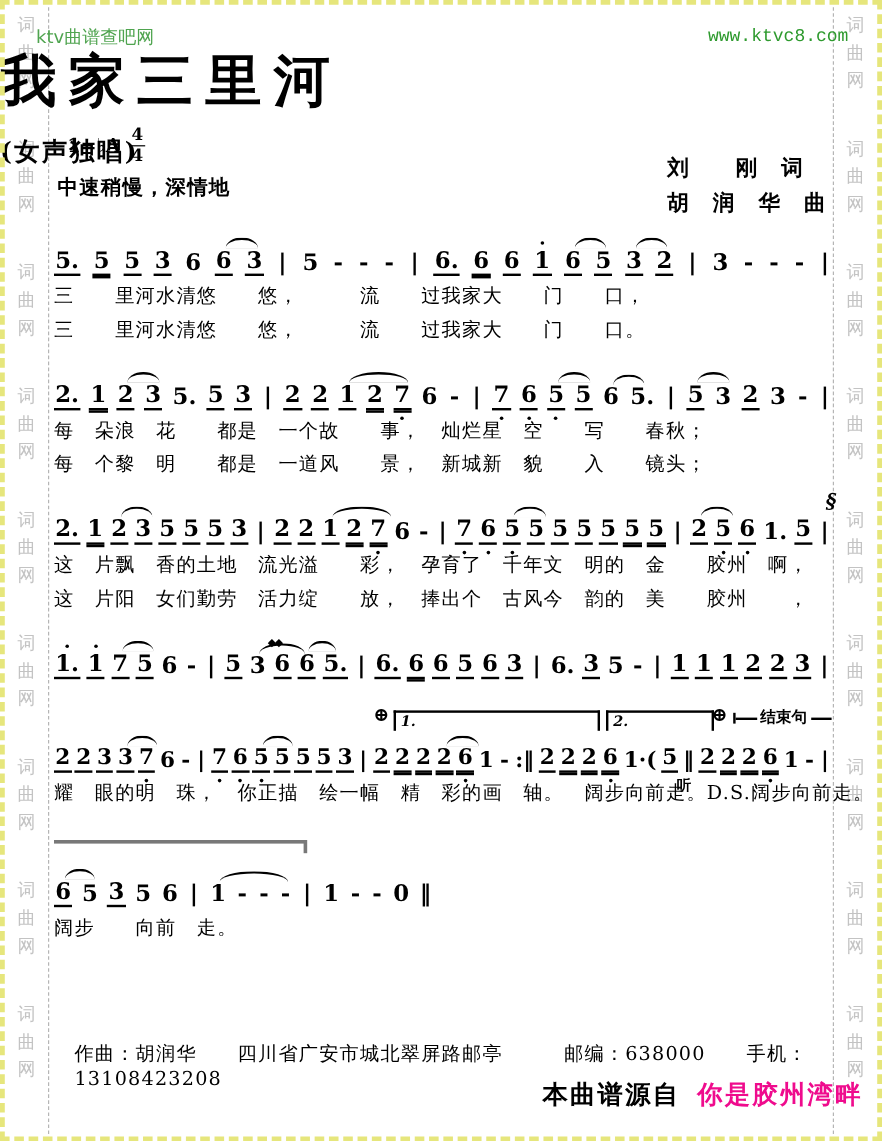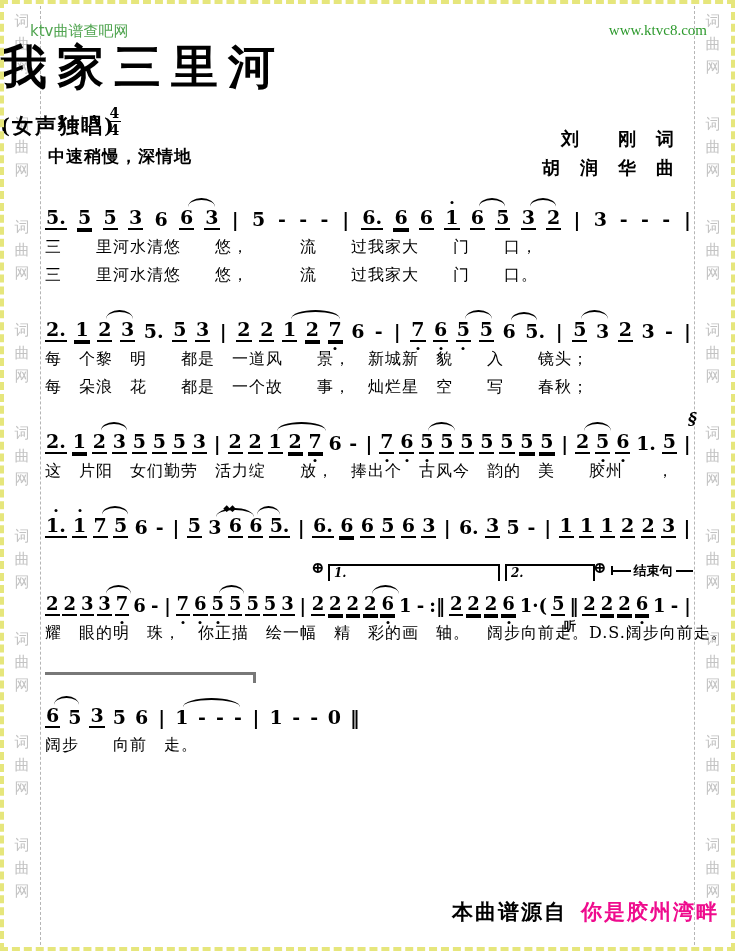--- a/index.html
+++ b/index.html
@@ -7,29 +7,29 @@
   .page{position:relative;width:735px;height:951px;background:#fff;overflow:hidden;}
   .frame{position:absolute;inset:0;border:4px dashed #e6e67c;pointer-events:none;z-index:9;}
   .rail{position:absolute;top:6px;bottom:6px;width:0;border-left:1px dashed #b5b5b5;}
   .rail.left{left:40px;} .rail.right{right:40px;}
   .wm-col{position:absolute;top:10px;bottom:6px;width:22px;display:flex;flex-direction:column;align-items:center;overflow:hidden;}
   .wm-col.left{left:11px;} .wm-col.right{right:11px;}
   .wm-group{margin-bottom:34px;display:flex;flex-direction:column;align-items:center;}
   .wm-char{color:#c3c3c3;font-size:15px;line-height:23px;font-family:"DejaVu Sans",sans-serif;}
 
   .site{position:absolute;left:30px;top:22px;color:#4fa44f;font-size:15px;font-family:"DejaVu Sans",sans-serif;}
-  .url{position:absolute;right:28px;top:22px;color:#2e9a2e;font-size:15px;font-family:Liberation Serif, serif;}
+  .url{position:absolute;right:28px;top:22px;color:#2e9a2e;font-size:15px;font-family:Liberation Mono, monospace;}
   .title{position:absolute;left:0;right:0;top:36px;text-align:left;font-size:47px;font-weight:900;letter-spacing:10px;}
   .subtitle{position:absolute;left:0;right:0;top:112px;font-size:21px;letter-spacing:2px;font-weight:bold;}
   .keyblock{position:absolute;left:56px;top:106px;font-size:16px;font-weight:bold;display:flex;align-items:center;}
   .meter{display:inline-flex;flex-direction:column;align-items:center;font-size:14px;line-height:1;margin-left:7px;font-weight:bold;}
   .meter .mt{border-bottom:1.5px solid #000;padding:0 2px 1px;}
   .meter .mb{padding-top:1px;}
   .tempo{position:absolute;left:48px;top:145px;font-size:17px;font-weight:bold;letter-spacing:1px;}
-  .credits{position:absolute;right:60px;top:126px;text-align:right;font-size:18px;font-weight:bold;line-height:29px;letter-spacing:1px;font-family:Liberation Mono, monospace;}
+  .credits{position:absolute;right:46px;top:126px;font-size:18px;font-weight:bold;line-height:29px;letter-spacing:1px;}
 
   .score{position:absolute;left:45px;right:42px;top:192px;}
   .system{position:relative;margin-bottom:18px;}
   .notes-row{display:flex;justify-content:space-between;align-items:flex-end;padding-top:12px;height:26px;}
   .sys5 .notes-row{padding-top:34px;}
   .sys6 .notes-row{width:330px;justify-content:flex-start;gap:7px;padding-top:40px;}
   .tok{position:relative;display:inline-block;min-width:11px;text-align:center;font-size:19px;font-weight:bold;line-height:1.1;}
   .sys5 .tok{font-size:18px;min-width:10px;}
   .tok-text{display:inline-block;position:relative;padding:0 1px;}
   .u1{border-bottom:2px solid #000;}
@@ -244,22 +244,22 @@
           <span class="tok "><span class="tok-text">5.</span></span>
           <span class="tok bar"><span class="tok-text">|</span></span>
           <span class="tok "><span class="arc" style="width: 1.4em;"></span><span class="tok-text u1">5</span></span>
           <span class="tok "><span class="tok-text">3</span></span>
           <span class="tok "><span class="tok-text u1">2</span></span>
           <span class="tok "><span class="tok-text">3</span></span>
           <span class="tok dash"><span class="tok-text">-</span></span>
           <span class="tok bar"><span class="tok-text">|</span></span>
         </div>
       <div class="lyrics">
+          <div class="lyric">每　朵浪　花　　都是　一个故　　事，　灿烂星　空　　写　　春秋；</div>
           <div class="lyric">每　个黎　明　　都是　一道风　　景，　新城新　貌　　入　　镜头；</div>
-          <div class="lyric">每　朵浪　花　　都是　一个故　　事，　灿烂星　空　　写　　春秋；</div>
         </div>
     </div>
     <div class="system sys3">
       <span class="segno">§</span>
       <div class="notes-row">
           <span class="tok "><span class="tok-text u1">2.</span></span>
           <span class="tok "><span class="tok-text u2">1</span></span>
           <span class="tok "><span class="arc" style="width: 1.4em;"></span><span class="tok-text u1">2</span></span>
           <span class="tok "><span class="tok-text u1">3</span></span>
           <span class="tok "><span class="tok-text u1">5</span></span>
@@ -286,20 +286,21 @@
           <span class="tok "><span class="tok-text u2">5</span></span>
           <span class="tok bar"><span class="tok-text">|</span></span>
           <span class="tok "><span class="arc" style="width: 1.4em;"></span><span class="tok-text u1">2</span></span>
           <span class="tok "><span class="ld"></span><span class="tok-text u1">5</span></span>
           <span class="tok "><span class="ld"></span><span class="tok-text u1">6</span></span>
           <span class="tok "><span class="tok-text">1.</span></span>
           <span class="tok "><span class="tok-text u1">5</span></span>
           <span class="tok bar"><span class="tok-text">|</span></span>
         </div>
       <div class="lyrics">
+          <div class="lyric">这　片飘　香的土地　流光溢　　彩，　孕育了　千年文　明的　金　　胶州　啊，</div>
           <div class="lyric">这　片阳　女们勤劳　活力绽　　放，　捧出个　古风今　韵的　美　　胶州　　，</div>
         </div>
     </div>
     <div class="system sys4">
       <div class="notes-row">
           <span class="tok "><span class="hd"></span><span class="tok-text u1">1.</span></span>
           <span class="tok "><span class="hd"></span><span class="tok-text u1">1</span></span>
           <span class="tok "><span class="arc" style="width: 1.4em;"></span><span class="tok-text u1">7</span></span>
           <span class="tok "><span class="tok-text u1">5</span></span>
           <span class="tok "><span class="tok-text">6</span></span>
@@ -413,16 +414,17 @@
           <span class="tok dash"><span class="tok-text">-</span></span>
           <span class="tok "><span class="tok-text">0</span></span>
           <span class="tok bar"><span class="tok-text">‖</span></span>
         </div>
       <div class="lyrics">
           <div class="lyric">阔步　　向前　走。</div>
         </div>
     </div>
   </div>
 
+  <div class="footer-info">作曲：胡润华　　四川省广安市城北翠屏路邮亭　　　邮编：638000　　手机：13108423208</div>
   <div class="credit">
     <span>本曲谱源自</span><span class="pink">你是胶州湾畔</span>
   </div>
 </div>
 
 </body></html>

